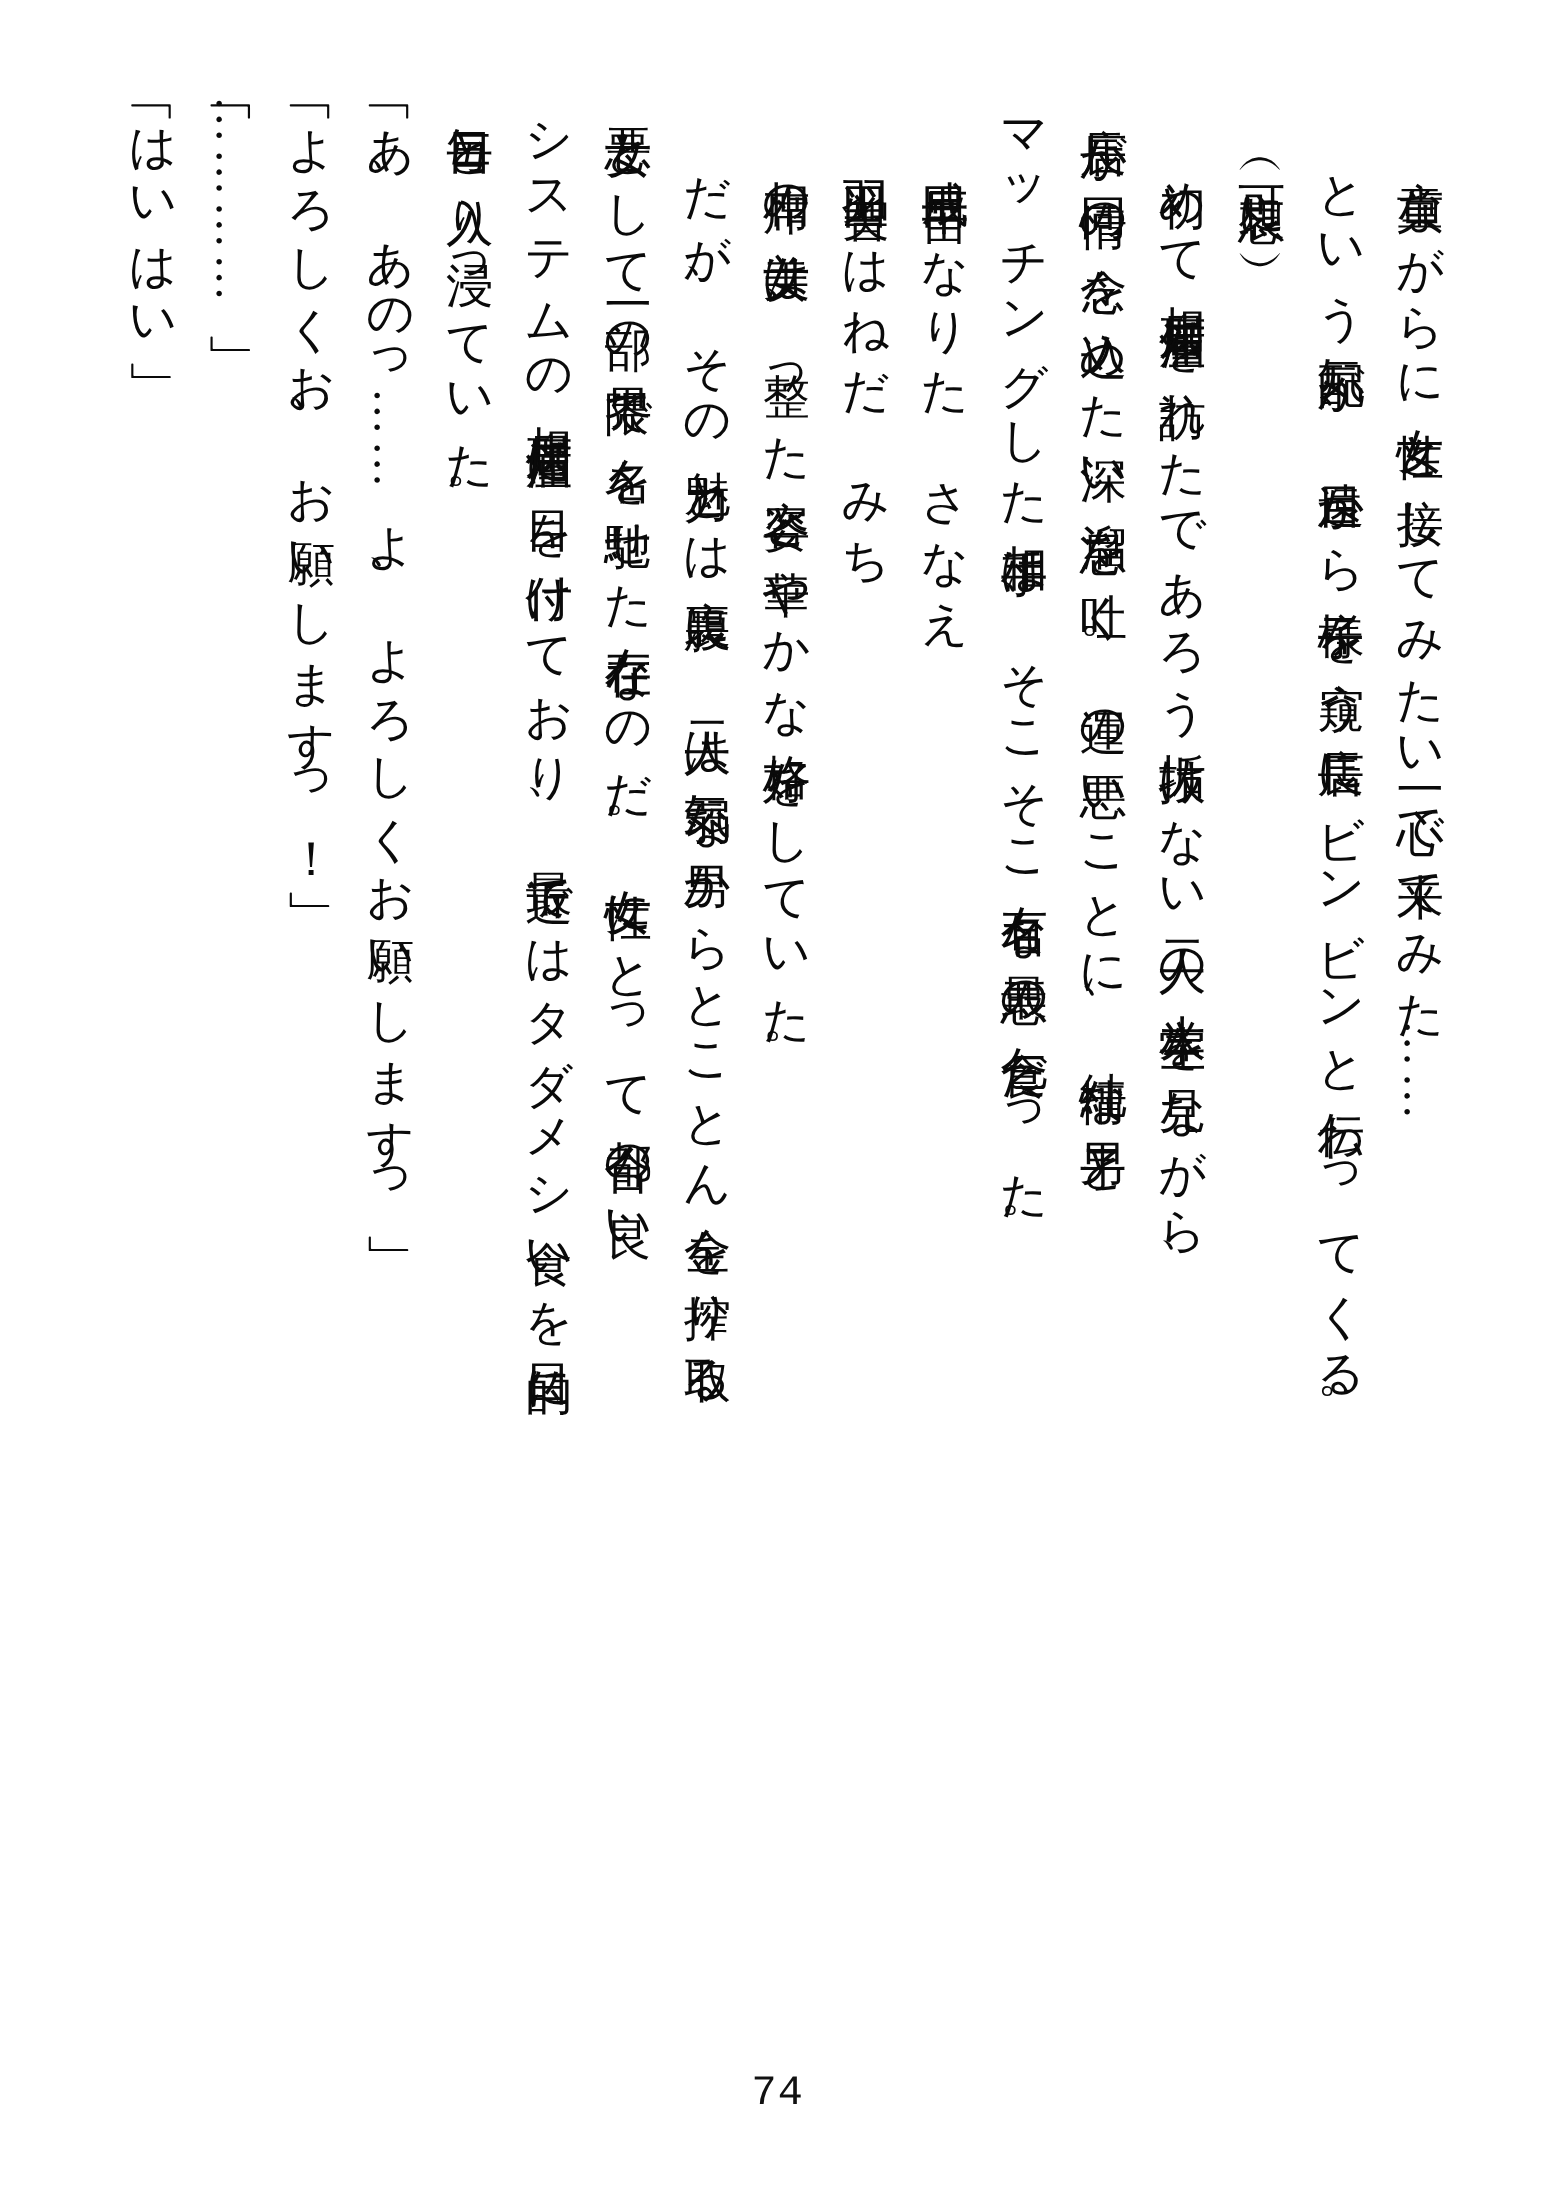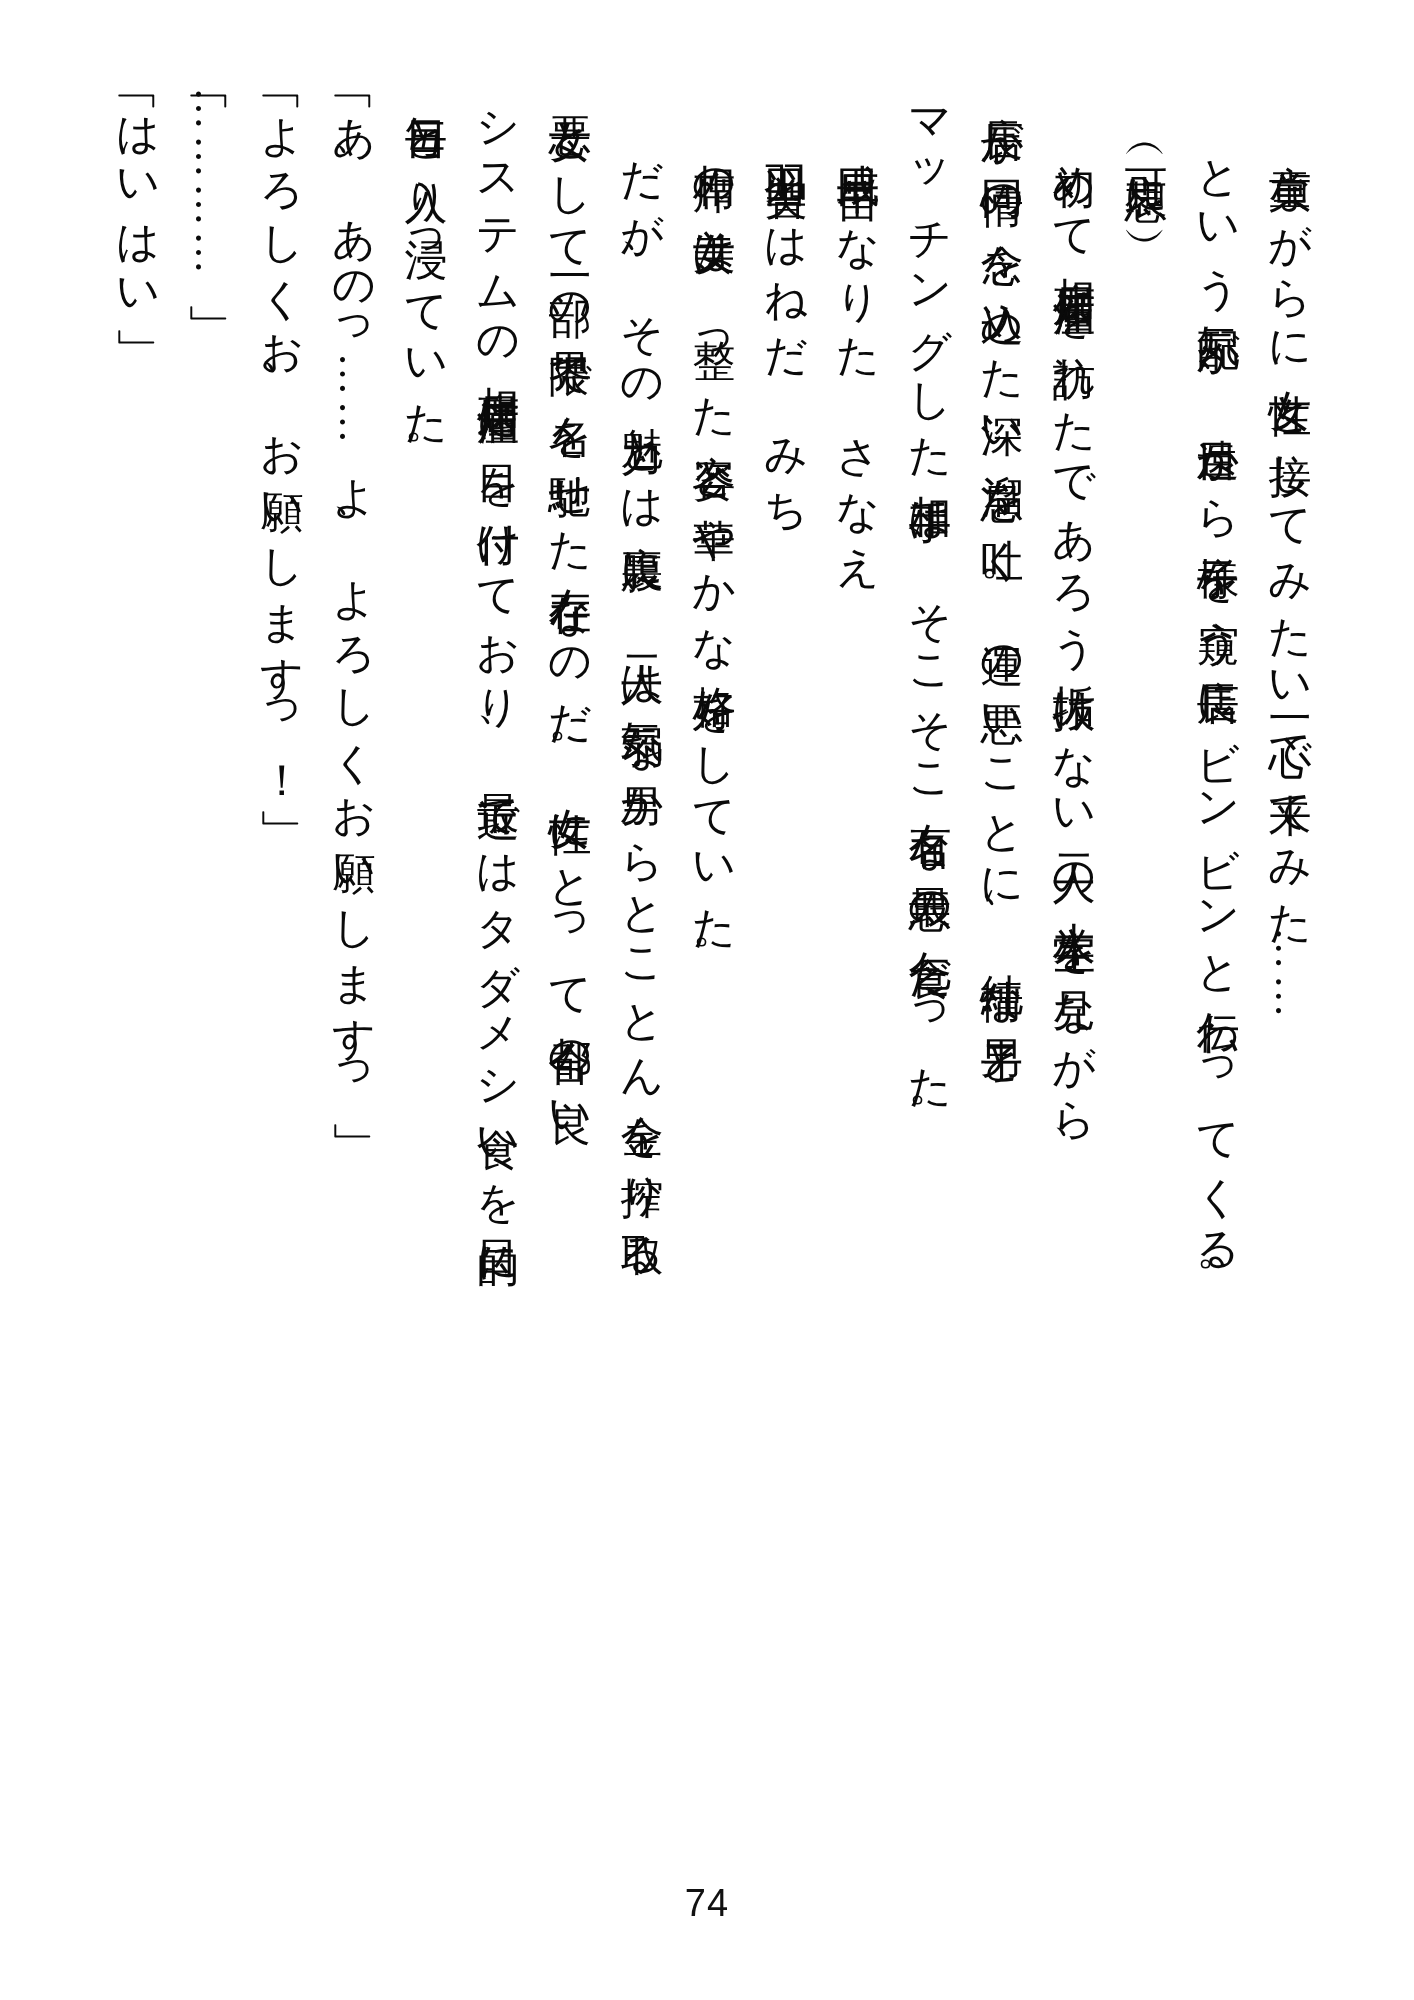--- a/index.html
+++ b/index.html
@@ -40,21 +40,21 @@
   }
   .page-number {
     position: absolute;
     top: 1882px;
     left: 0;
     width: 100%;
     text-align: center;
     font-size: 38px;
     letter-spacing: 1px;
     color: #111111;
-    font-family: Liberation Sans, sans-serif;
+    font-family: Liberation Mono, monospace;
   }
 </style>
 </head>
 <body>
 
 <div class="book-page">
   <div class="text-block">
       <p class="col indent">童貞ながらに女性と接してみたい一心で来てみた……</p>
       <p class="col indent">という気配が、遠目から様子を窺う店長にビンビンと伝わってくる。</p>
       <p class="col indent">（可哀想に）</p>

